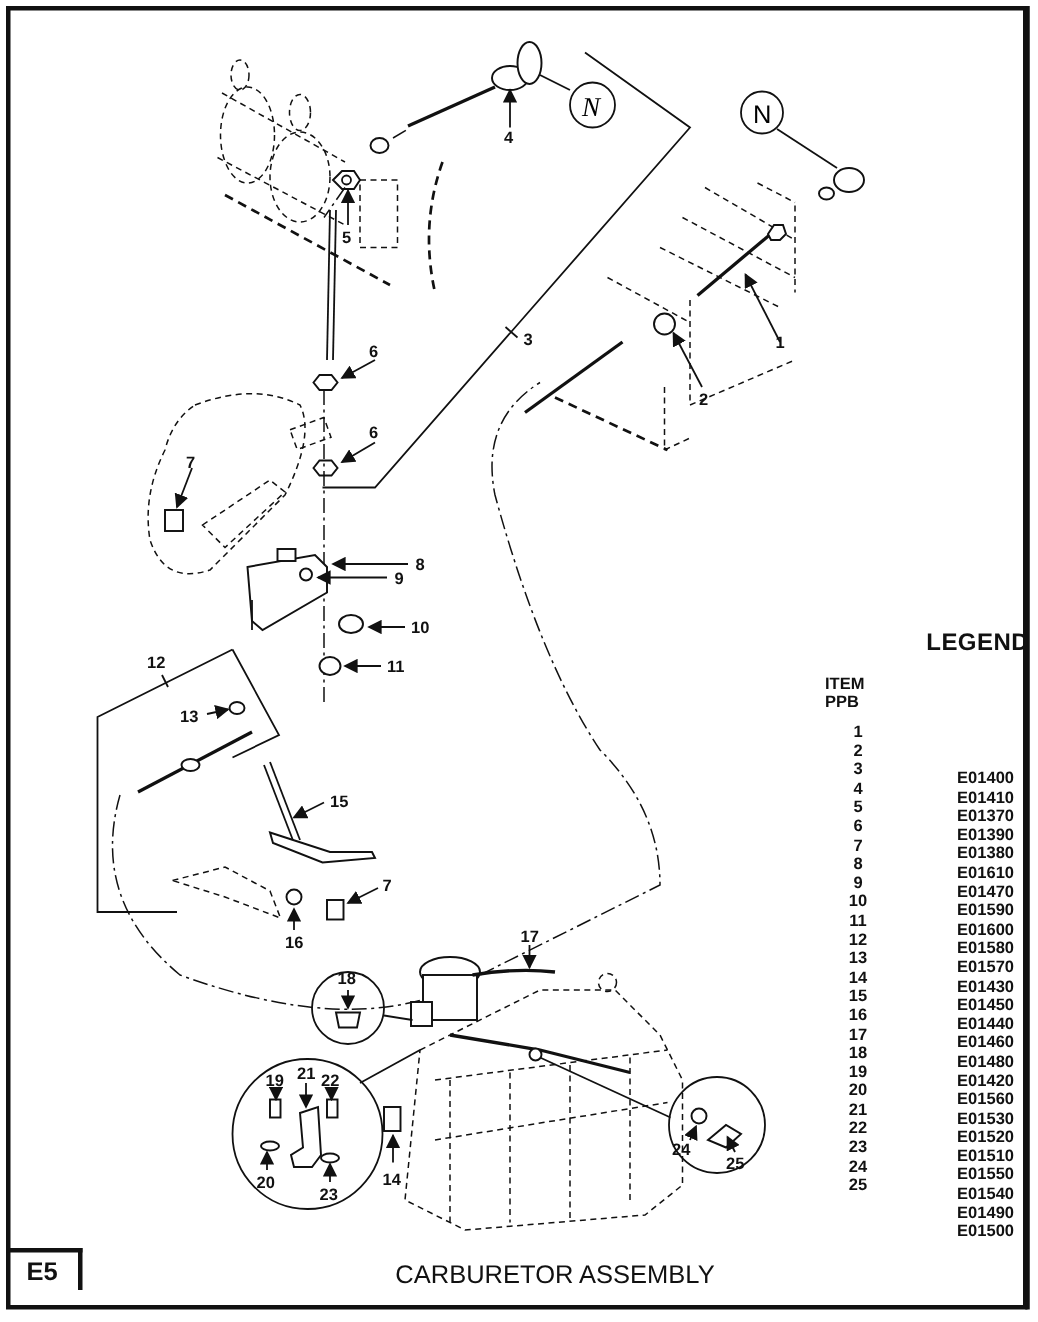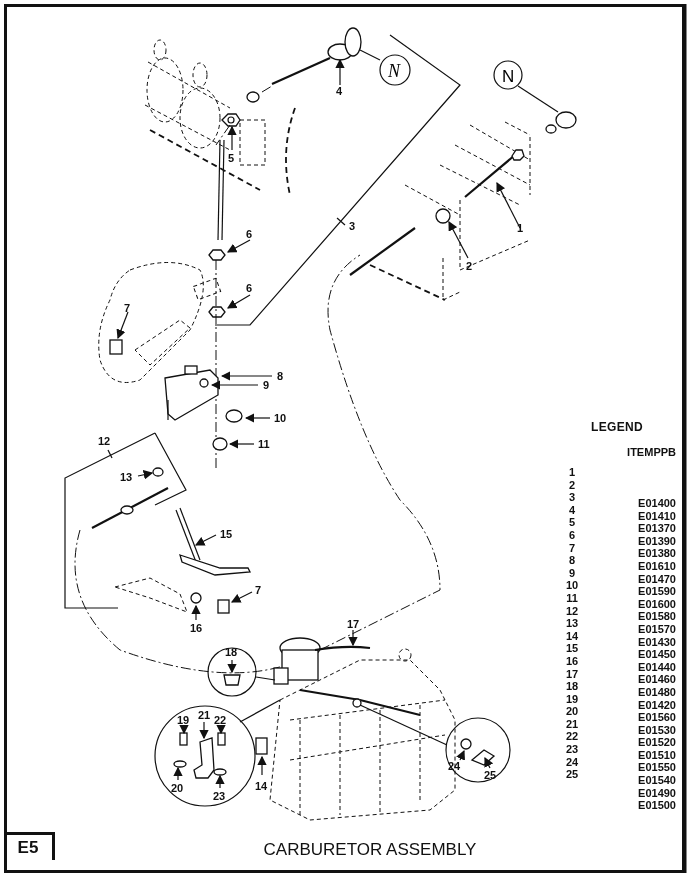--- a/index.html
+++ b/index.html
@@ -1,21 +1,21 @@
 <!DOCTYPE html>
 <html><head>
 <meta charset="utf-8">
 <style>
   html, body { margin: 0; padding: 0; background: #ffffff; }
   body { width: 692px; height: 881px; position: relative; overflow: hidden; font-family: "Liberation Sans", sans-serif; color: #111; }
   .frame { position: absolute; left: 4px; top: 4px; width: 681px; height: 869px; border: 3px solid #111; box-sizing: border-box; }
   .drawing { position: absolute; left: 0; top: 0; width: 692px; height: 881px; }
   .legend { position: absolute; left: 548px; top: 420px; width: 138px; font-weight: bold; font-size: 11px; }
-  .legend-title { text-align: center; font-size: 12px; margin-bottom: 12px; letter-spacing: 0.3px; }
-  .legend-head { display: flex; justify-content: flex-end; margin-bottom: 8px; padding-left: 2px; padding-right: 10px; }
+  .legend-title { text-align: right; font-size: 16px; margin-bottom: 12px; letter-spacing: 0.3px; }
+  .legend-head { display: flex; justify-content: flex-start; margin-bottom: 8px; padding-left: 2px; padding-right: 10px; flex-direction: column; }
   .legend-row { display: flex; height: 12.6px; line-height: 12.6px; }
   .legend-row .item { width: 48px; text-align: center; }
   .legend-row .ppb { width: 80px; text-align: right; margin-top: 31px; }
   .footer-id { position: absolute; left: 4px; top: 832px; width: 51px; height: 28px; border: 3px solid #111; border-left: none; border-bottom: none; box-sizing: border-box; font-weight: bold; font-size: 17px; display: flex; align-items: center; justify-content: center; }
   .footer-title { position: absolute; left: 60px; top: 840px; width: 620px; text-align: center; font-weight: normal; font-size: 17px; }
   .callout { font-family: "Liberation Sans", sans-serif; font-weight: bold; font-size: 11px; fill: #111; }
   .ln { stroke: #111; fill: none; stroke-width: 1.2; }
   .thick { stroke: #111; fill: none; stroke-width: 2.2; }
   .dash { stroke: #111; fill: none; stroke-width: 1; stroke-dasharray: 4 3; }
   .dashb { stroke: #111; fill: none; stroke-width: 1.8; stroke-dasharray: 6 4; }

